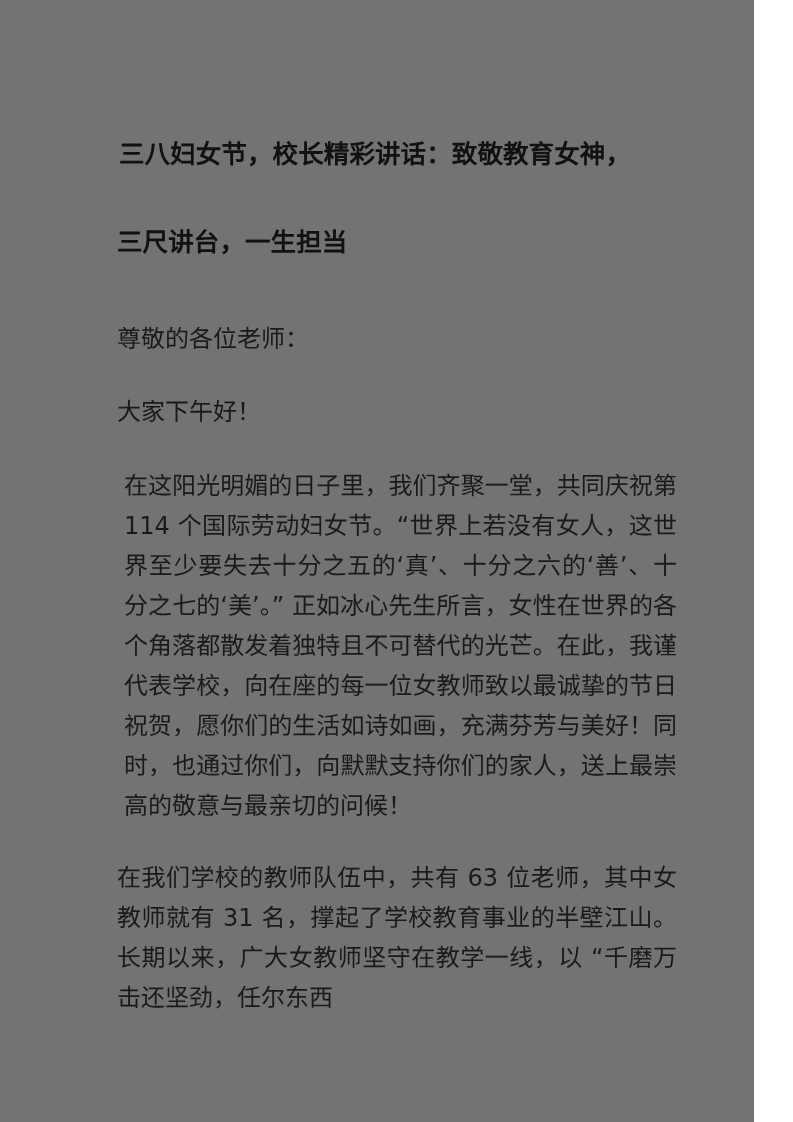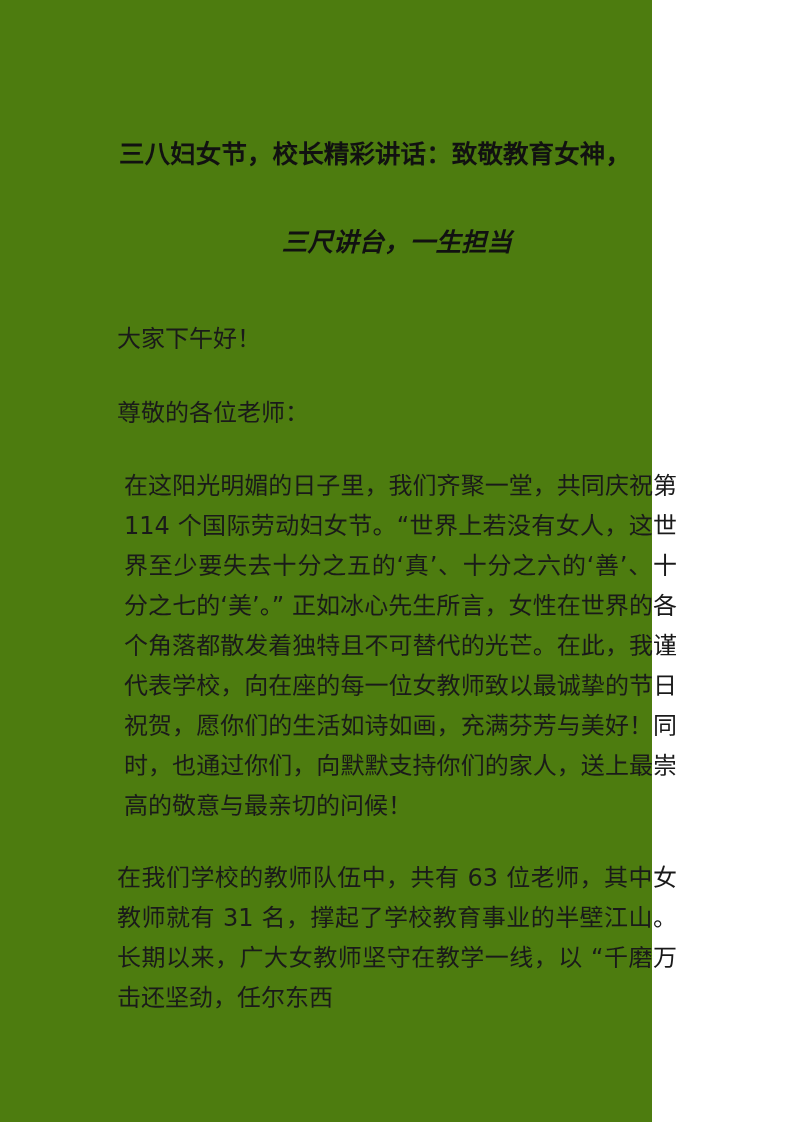--- a/index.html
+++ b/index.html
@@ -11,23 +11,23 @@
   body {
     width: 793px;
     height: 1122px;
     overflow: hidden;
     font-family: "DejaVu Sans", "Liberation Sans", sans-serif;
     color: #1a1a1a;
     -webkit-font-smoothing: antialiased;
   }
   .page {
     position: relative;
-    width: 652px;
+    width: 754px;
     height: 1122px;
-    background: #4d7c0f;
+    background: #737373;
     box-sizing: border-box;
   }
   .content {
     position: absolute;
     left: 117px;
     top: 0;
     width: 560px;
   }
 
   
@@ -43,22 +43,21 @@
   .title-line {
     display: block;
     white-space: nowrap;
   }
   .title-line-1 {
     padding-top: 110px;
     text-align: left;
     margin-left: 2px;
   }
   .title-line-2 {
-    text-align: center;
-    font-style: italic;
+    text-align: left;
   }
 
   
   .body-block {
     margin: 0;
     padding: 0;
   }
   .para {
     margin: 0 0 32px 0;
     padding: 0;
@@ -93,23 +92,23 @@
 <div class="page">
   <div class="content">
 
     <h1 class="doc-title">
       <span class="title-line title-line-1">三八妇女节，校长精彩讲话：致敬教育女神，</span>
       <span class="title-line title-line-2">三尺讲台，一生担当</span>
     </h1>
 
     <div class="body-block">
 
+      <p class="para para-salutation">尊敬的各位老师：</p>
+
       <p class="para para-greeting">大家下午好！</p>
-
-      <p class="para para-salutation">尊敬的各位老师：</p>
 
       <p class="para para-body-1">在这阳光明媚的日子里，我们齐聚一堂，共同庆祝第 114 个国际劳动妇女节。“世界上若没有女人，这世界至少要失去十分之五的‘真’、十分之六的‘善’、十分之七的‘美’。” 正如冰心先生所言，女性在世界的各个角落都散发着独特且不可替代的光芒。在此，我谨代表学校，向在座的每一位女教师致以最诚挚的节日祝贺，愿你们的生活如诗如画，充满芬芳与美好！同时，也通过你们，向默默支持你们的家人，送上最崇高的敬意与最亲切的问候！</p>
 
       <p class="para para-body-2">在我们学校的教师队伍中，共有 63 位老师，其中女教师就有 31 名，撑起了学校教育事业的半壁江山。长期以来，广大女教师坚守在教学一线，以 “千磨万击还坚劲，任尔东西</p>
 
     </div>
   </div>
 </div>
 
 </body></html>

